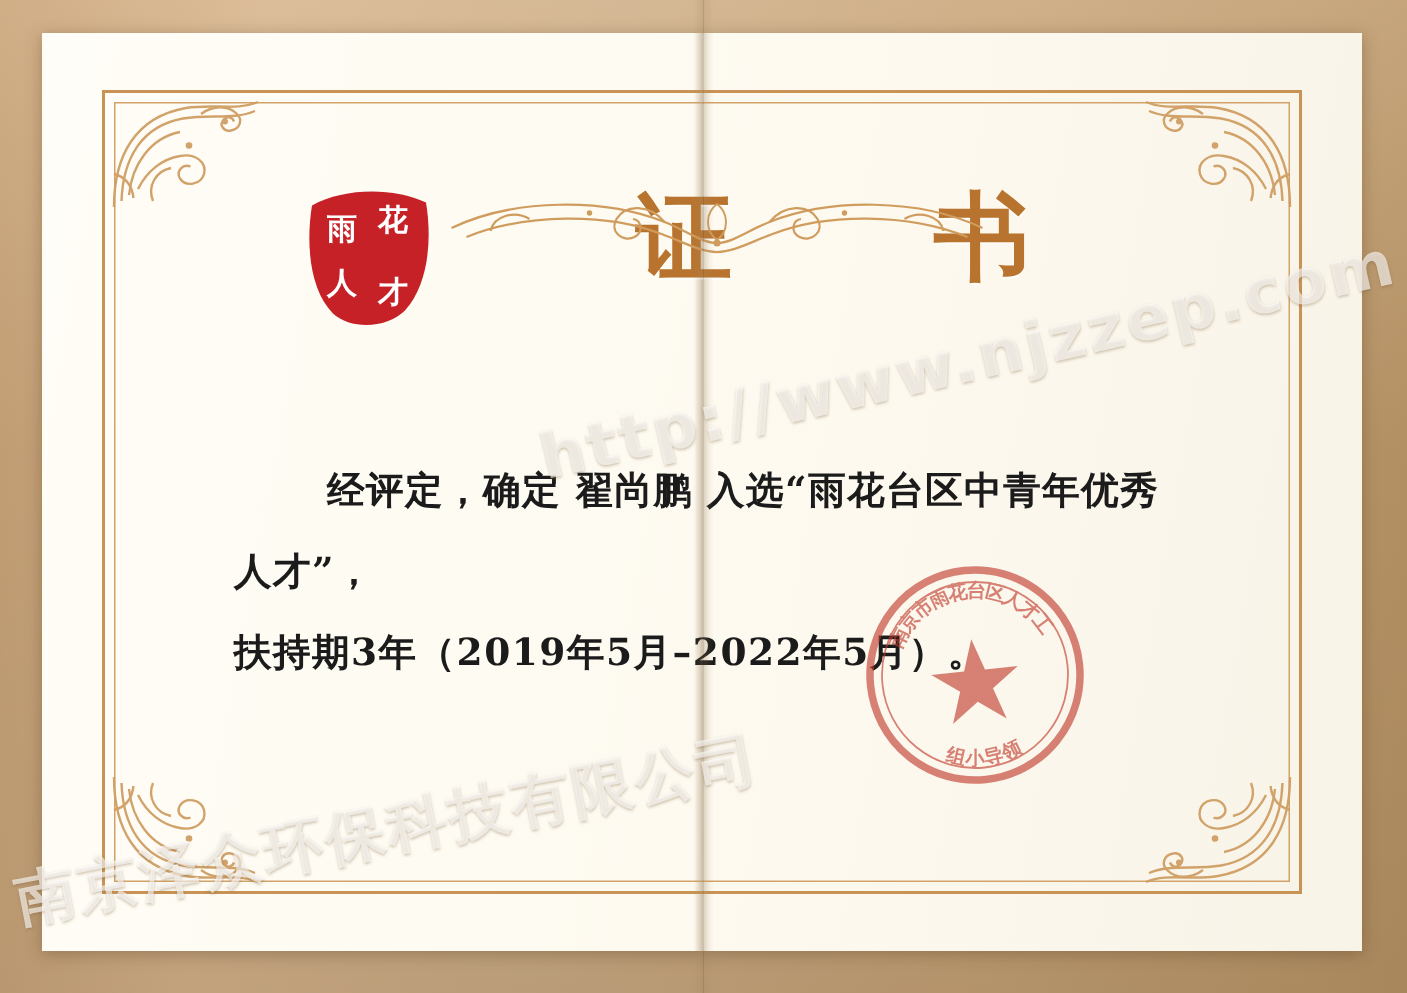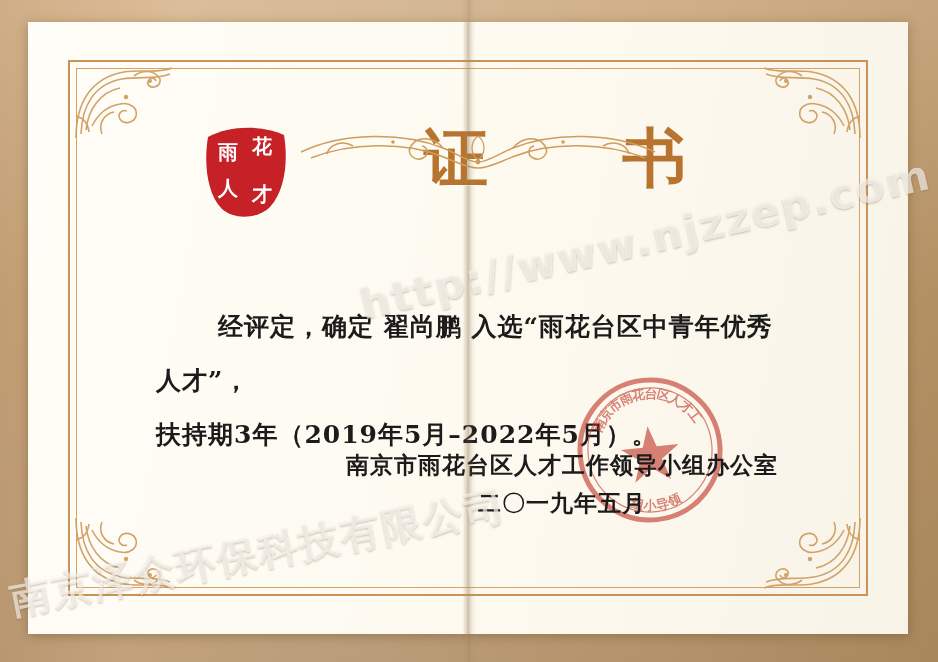--- a/index.html
+++ b/index.html
@@ -333,24 +333,20 @@
           <text x="76" y="24" text-anchor="middle" transform="rotate(46 76 76)">才</text>
           <text x="76" y="24" text-anchor="middle" transform="rotate(59 76 76)">工</text>
           <text x="76" y="136" text-anchor="middle" transform="rotate(-20 76 76)">领</text>
           <text x="76" y="136" text-anchor="middle" transform="rotate(-7 76 76)">导</text>
           <text x="76" y="136" text-anchor="middle" transform="rotate(6 76 76)">小</text>
           <text x="76" y="136" text-anchor="middle" transform="rotate(19 76 76)">组</text>
         </g>
       </svg>
     </div>
 
-    <div class="signature">
-      <div>南京市雨花台区人才工作领导小组办公室</div>
-      <div>二〇一九年五月</div>
-    </div>
   </div>
 
   <div class="crease-outer"></div>
 
   <div class="watermark">
     <div class="wm-text wm-a">http://www.njzzep.com</div>
     <div class="wm-text wm-b">南京泽众环保科技有限公司</div>
   </div>
 </div>
 

